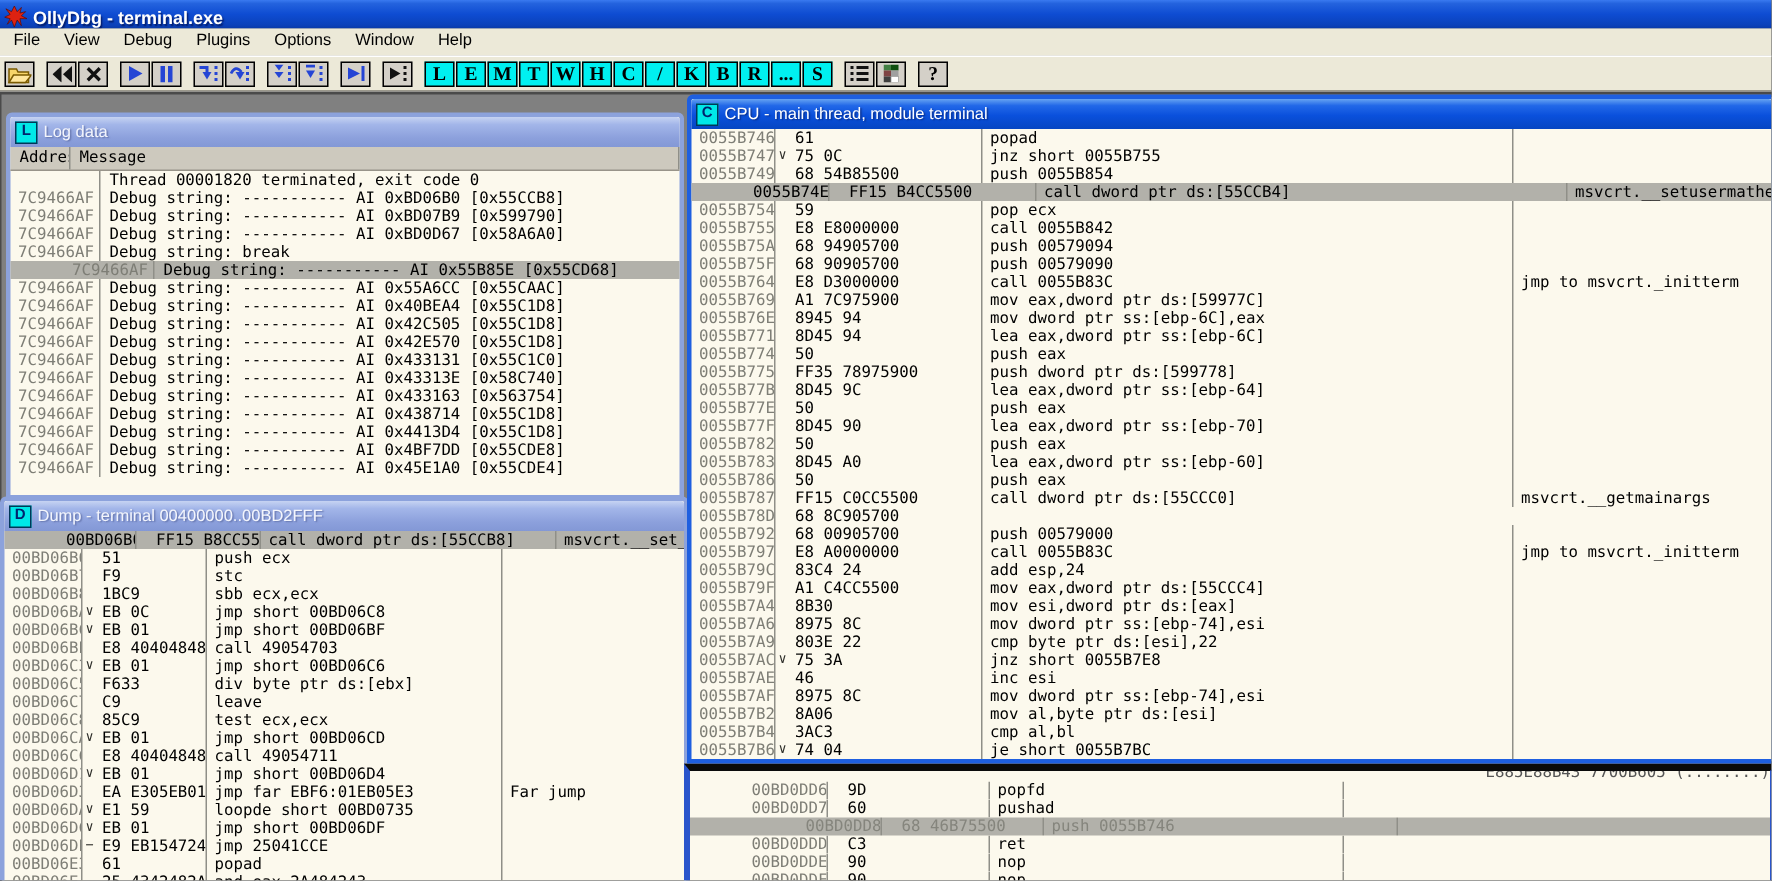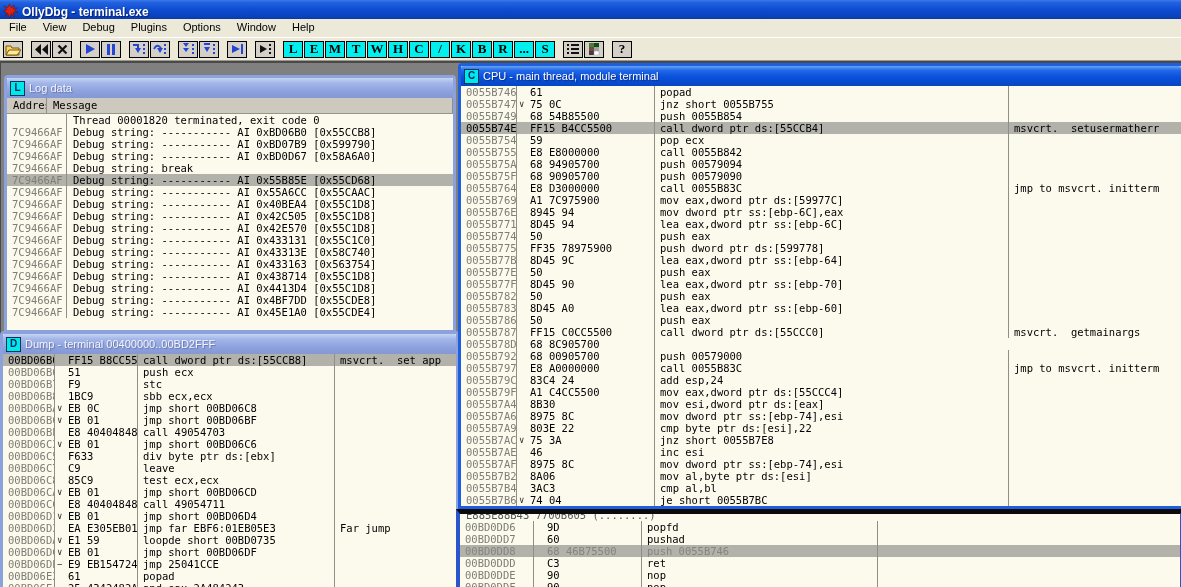--- a/index.html
+++ b/index.html
@@ -40,43 +40,43 @@
   .ctext{color:#fff;font-weight:normal;font-size:11px;text-shadow:1px 1px 1px rgba(10,30,100,.65);white-space:nowrap;}
   .tinactive .ctext{color:#f3f5fc;text-shadow:1px 1px 1px rgba(90,105,160,.8);}
 
   
   .lhead{height:15px;display:flex;background:#cdc9be;border-bottom:1px solid #98948a;
     font:10.5px/15px "DejaVu Sans Mono",monospace;color:#000;}
   .lhead .hc{border-right:1px solid #8f8f88;padding-left:6px;box-sizing:border-box;overflow:hidden;}
 
   .lrow,.drow{height:12px;display:flex;align-items:stretch;font:10.5px/12px "DejaVu Sans Mono",monospace;
     white-space:pre;overflow:hidden;color:#000;}
-  .sel{background:#b2b1aa;}
+  .sel{background:#b2b1aa;padding-left:36px;}
   .ca{flex:none;padding-left:5px;color:#7e7e76;border-right:1px solid #8f8f88;overflow:hidden;box-sizing:border-box;}
   .cm{flex:1;padding-left:6px;overflow:hidden;}
   .cb{flex:none;position:relative;padding-left:13px;border-right:1px solid #8f8f88;overflow:hidden;box-sizing:border-box;}
   .arr{position:absolute;left:2px;top:0;color:#30302c;font-size:9px;line-height:12px;}
   .cd{flex:none;padding-left:5px;border-right:1px solid #8f8f88;overflow:hidden;box-sizing:border-box;}
   .cc{flex:1;padding-left:5px;overflow:hidden;}
 
   #log-window{left:4px;top:14px;width:452px;height:258px;}
   #log-window .ca,#log-window .hc:first-child{width:60px;}
   #dump-window{left:0;top:270px;width:459px;height:340px;}
   #dump-rows .ca{width:52px;} #dump-rows .cb{width:83px;} #dump-rows .cd{width:197px;}
   #dump-rows .sel .ca{color:#000;}
   #cpu-window{left:458px;top:2px;width:726px;height:446px;}
   #cpu-rows .ca{width:56px;} #cpu-rows .cb{width:138px;} #cpu-rows .cd{width:354px;}
   #cpu-rows .sel .ca{color:#000;}
 
   #bottom-pane{position:absolute;left:456px;top:448px;width:728px;height:146px;background:#fcf9ed;
     border-left:4px solid #2a55cc;border-right:4px solid #2a55cc;border-top:5px solid #0b0b0b;box-sizing:border-box;}
-  #bottom-partial{height:7px;overflow:hidden;}
+  #bottom-partial{height:7px;overflow:hidden;text-align:right;}
   #bottom-partial .cut{display:block;margin-top:-5px;font:10.5px/12px "DejaVu Sans Mono",monospace;
     white-space:pre;color:#555;padding-left:6px;}
-  #bottom-rows .ca{width:74px;} #bottom-rows .cb{width:108px;} #bottom-rows .cd{width:236px;}
+  #bottom-rows .ca{width:56px;margin-left:36px;} #bottom-rows .cb{width:108px;} #bottom-rows .cd{width:236px;}
   #bottom-rows .sel .ca,#bottom-rows .sel .cb,#bottom-rows .sel .cd{color:#85857d;}
 </style>
 </head>
 <body>
 
 <div class="titlebar">
   <span class="app-icon">
     <svg width="15" height="15" viewBox="0 0 16 16">
         <polygon points="7,0 9,4 12,1 11,5 15,4 12,7 16,9 11,9 12,14 9,10 7,15 5,10 2,13 4,9 0,8 4,6 1,2 5,4" fill="#dd2211" stroke="#5a0a05" stroke-width="0.5"></polygon>
       </svg>

